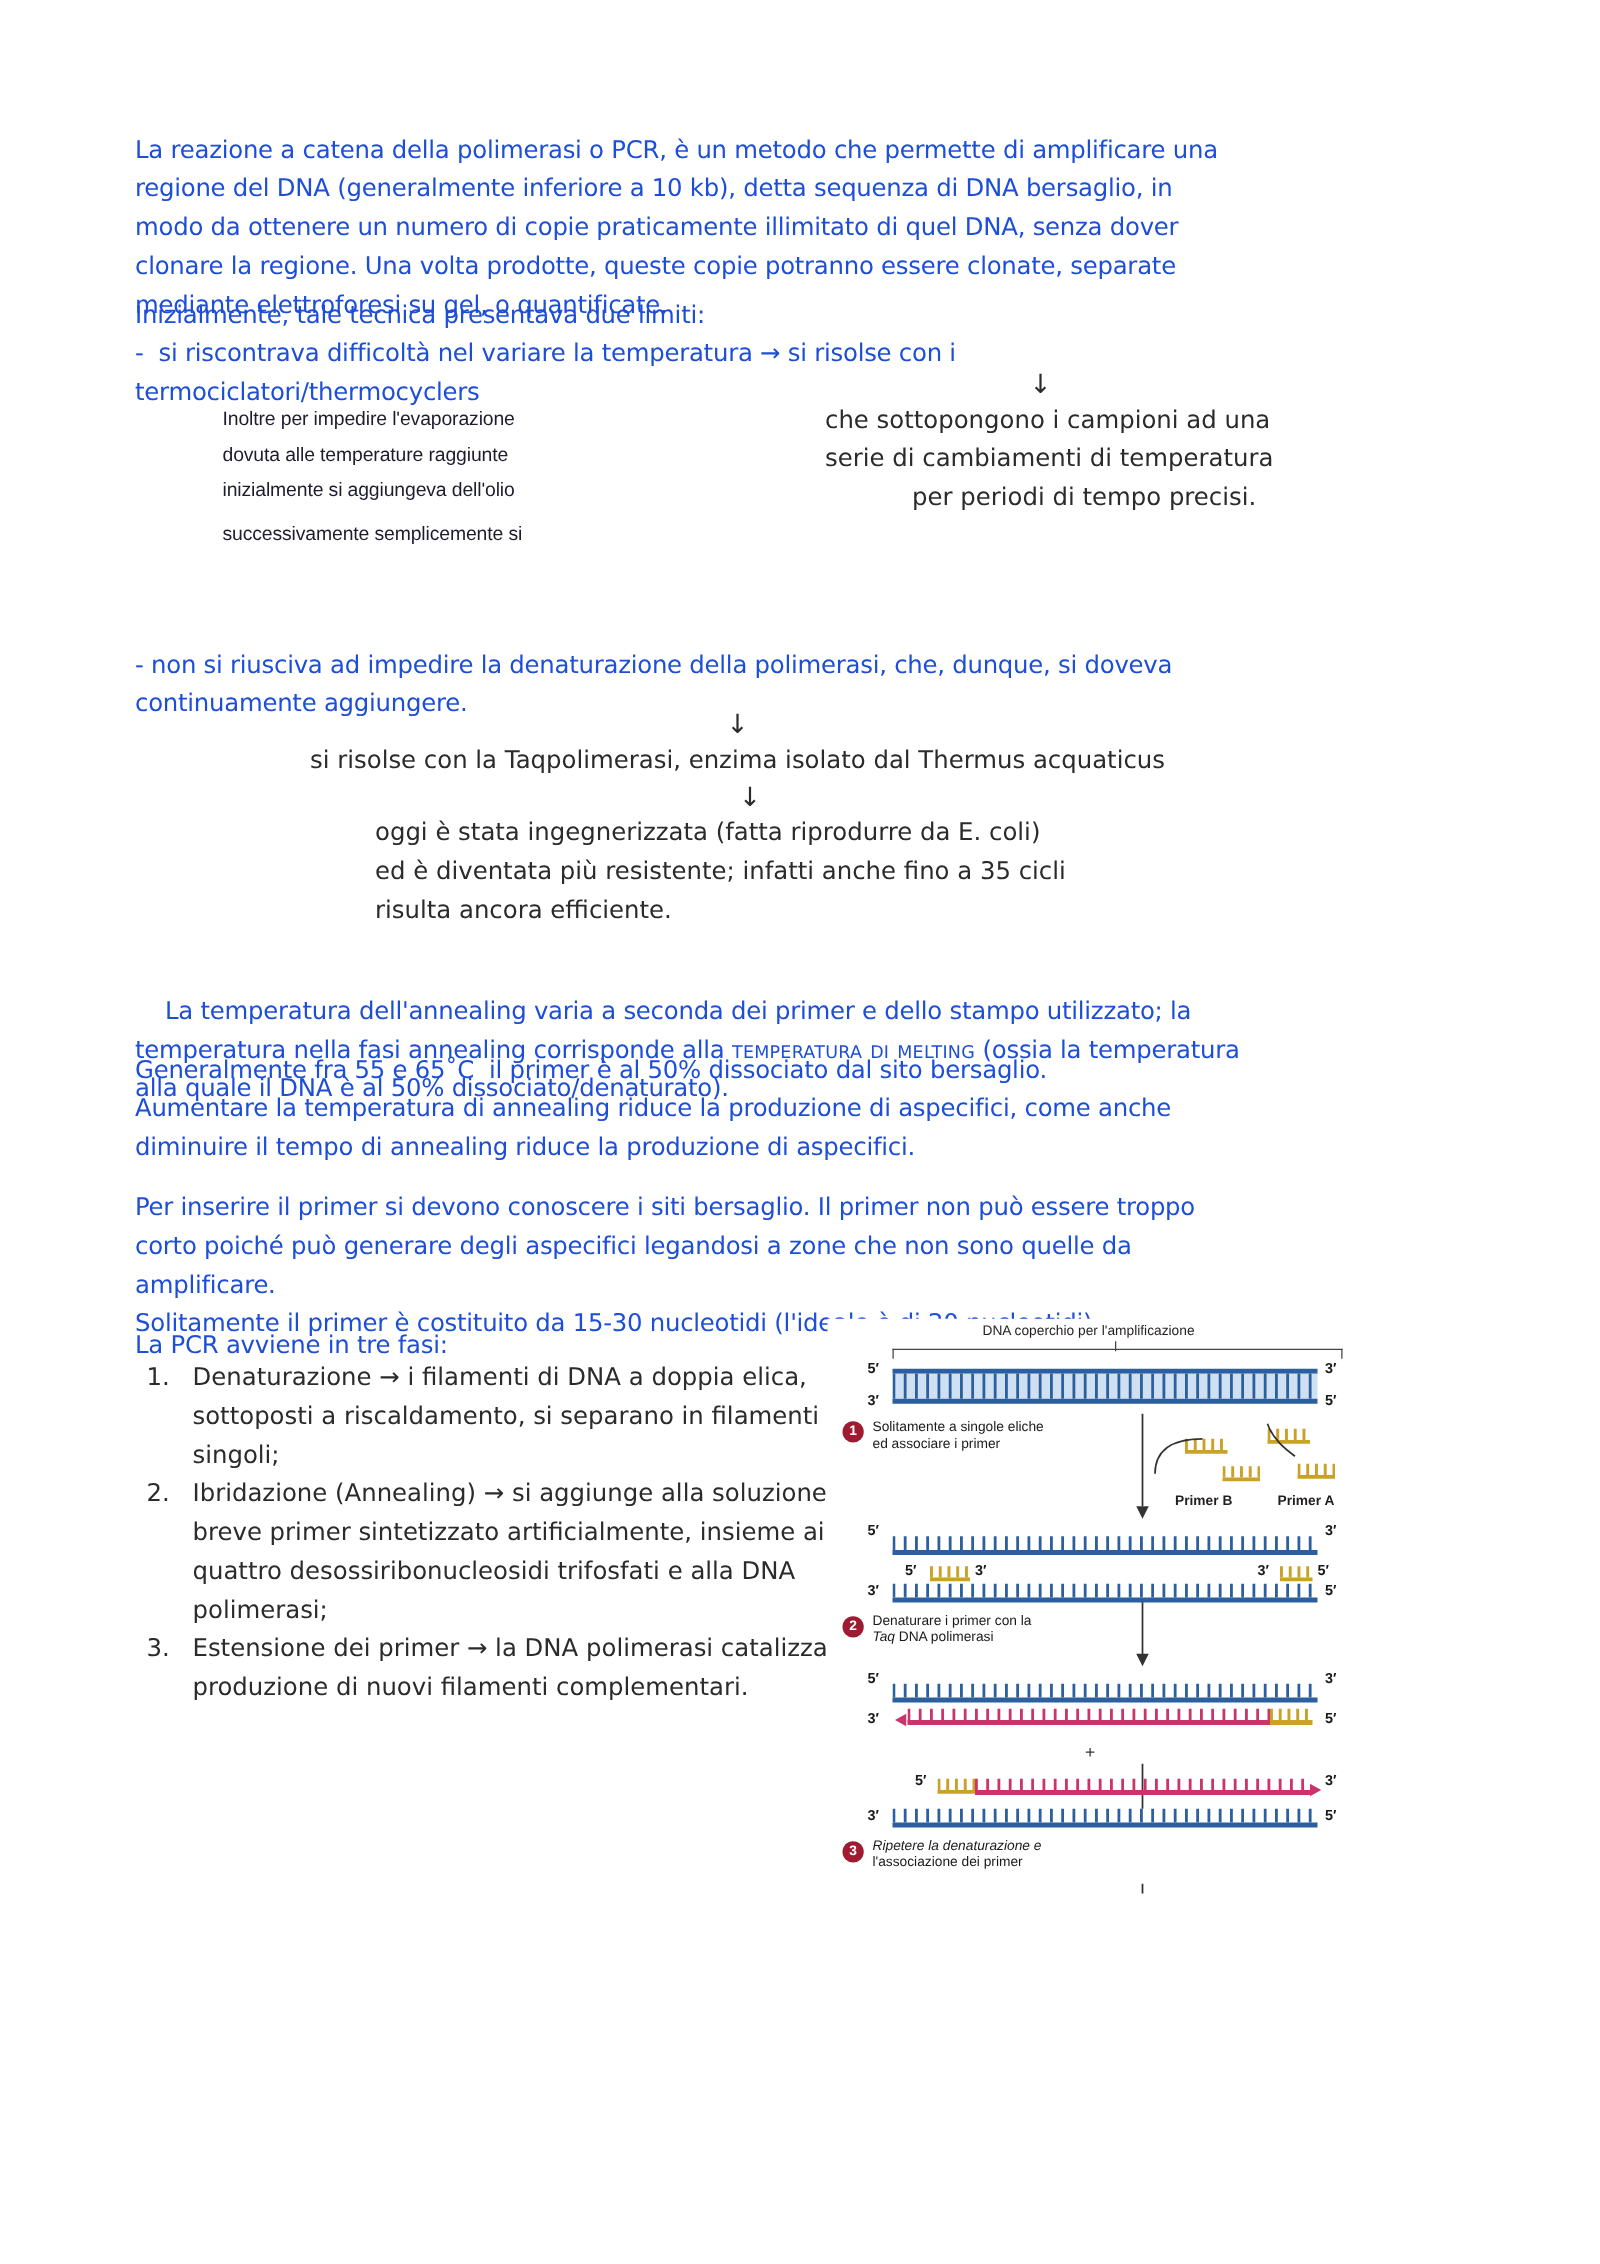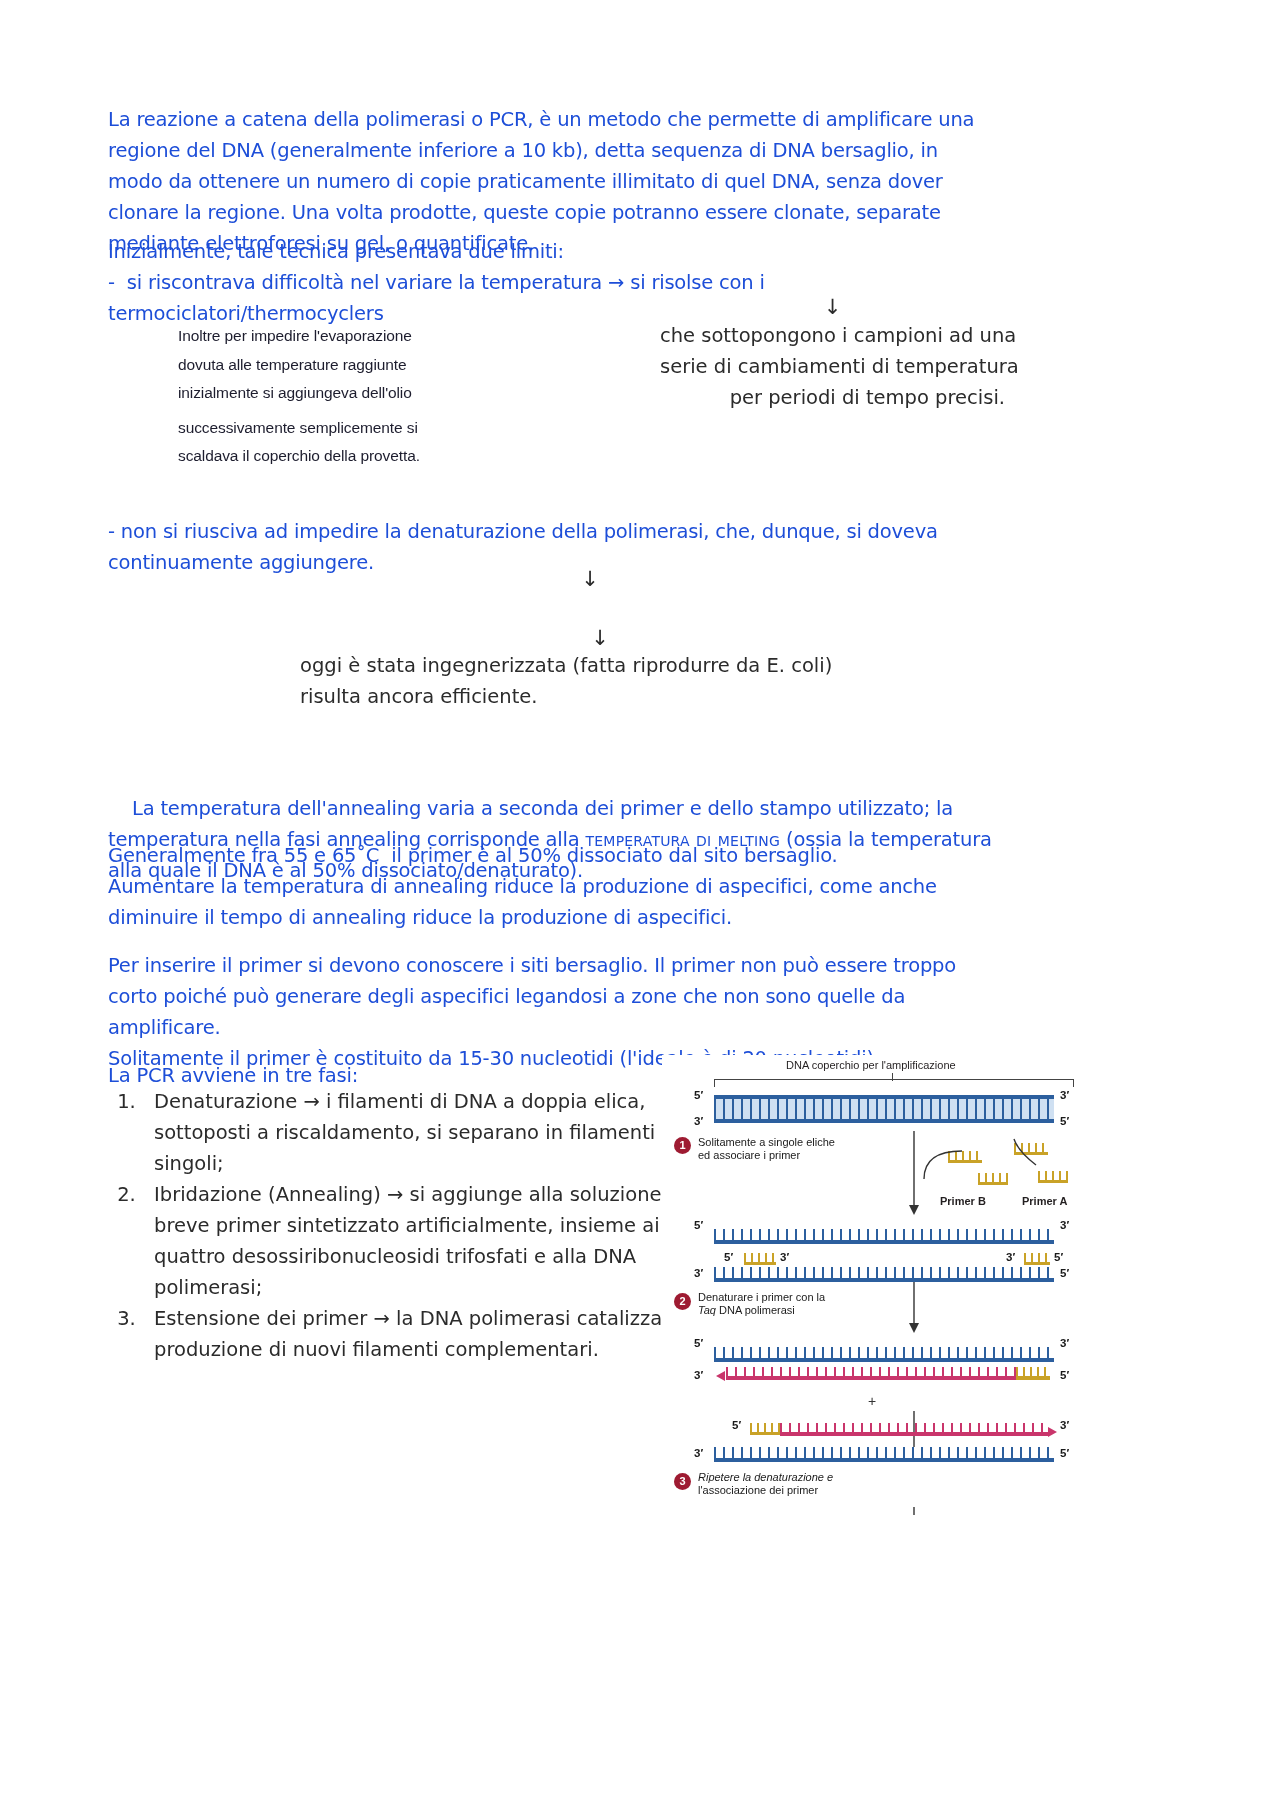--- a/index.html
+++ b/index.html
@@ -278,42 +278,43 @@
   <div class="body-text" id="limits-intro">Inizialmente, tale tecnica presentava due limiti:</div>
 
   <div class="body-text" id="limit-one">-  si riscontrava difficoltà nel variare la temperatura → si risolse con i termociclatori/thermocyclers</div>
 
   <div class="note-insert">
     <div>Inoltre per impedire l'evaporazione</div>
     <div>dovuta alle temperature raggiunte</div>
     <div>inizialmente si aggiungeva dell'olio</div>
     <div style="height:6px"></div>
     <div>successivamente semplicemente si</div>
-    <div>scaldava il coperchio della provetta.</div>
   </div>
 
   <div class="arrow-col" id="arrow-1">
     <span class="arrow-glyph">↓</span>
     <span class="ar-line">che sottopongono i campioni ad una</span>
     <span class="ar-line">serie di cambiamenti di temperatura</span>
     <span class="ar-line">per periodi di tempo precisi.</span>
   </div>
 
   <div class="body-text" id="limit-two">- non si riusciva ad impedire la denaturazione della polimerasi, che, dunque, si doveva continuamente aggiungere.</div>
 
   <div class="arrow-col" id="arrow-2">
     <span class="arrow-glyph">↓</span>
+    <span id="taq-line">si risolse con la Taqpolimerasi, enzima isolato dal Thermus acquaticus</span>
   </div>
 
   <div class="arrow-col" id="arrow-3-wrap">
     <span class="arrow-glyph">↓</span>
   </div>
 
   <div id="taq-detail">
     <div>oggi è stata ingegnerizzata (fatta riprodurre da E. coli)</div>
+    <div>ed è diventata più resistente; infatti anche fino a 35 cicli</div>
     <div>risulta ancora efficiente.</div>
   </div>
 
   <div class="body-text" id="annealing-block">
     <span>La temperatura dell'annealing varia a seconda dei primer e dello stampo utilizzato; la temperatura nella fasi annealing corrisponde alla </span><span class="smallcaps">temperatura di melting</span><span> (ossia la temperatura alla quale il DNA è al 50% dissociato/denaturato).</span>
   </div>
 
   <div class="body-text" id="temp-lines">Generalmente fra 55 e 65˚C  il primer è al 50% dissociato dal sito bersaglio.
 Aumentare la temperatura di annealing riduce la produzione di aspecifici, come anche diminuire il tempo di annealing riduce la produzione di aspecifici.</div>
 

